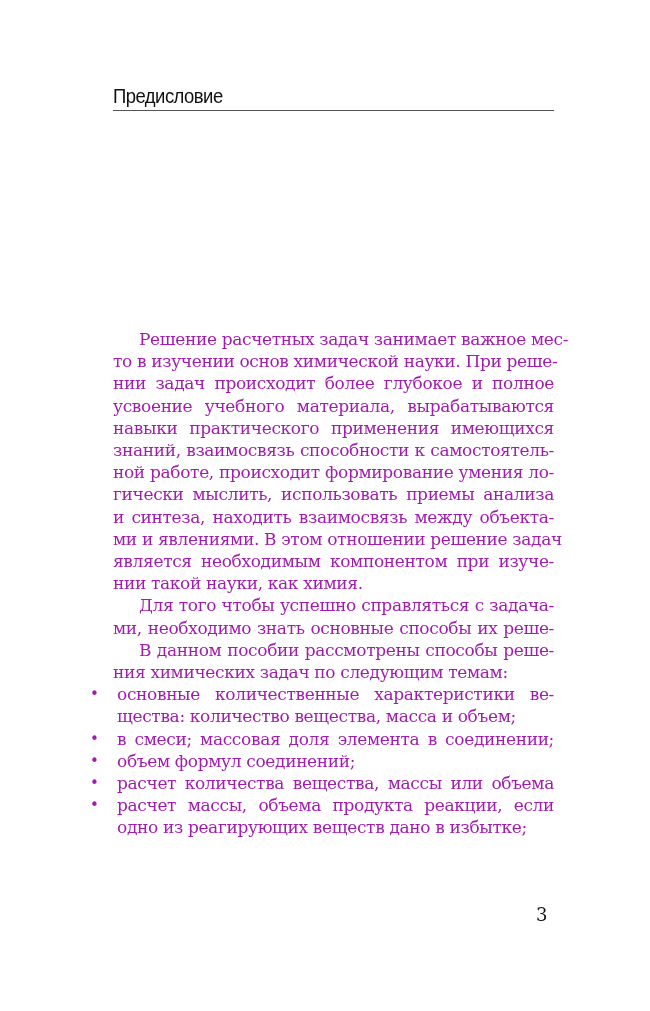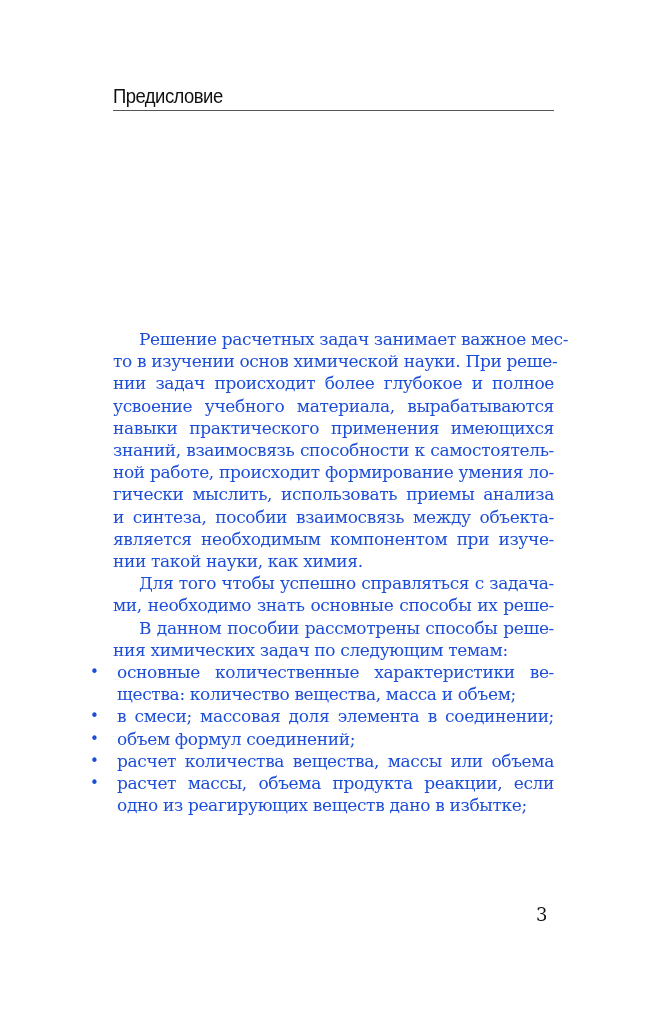--- a/index.html
+++ b/index.html
@@ -12,21 +12,21 @@
     transform: scaleX(0.88); transform-origin: left top;
     white-space: nowrap;
   }
   .head-rule {
     position: absolute; left: 113px; top: 110px; width: 441px; height: 0;
     border-top: 1.3px solid #555;
   }
   .body {
     position: absolute; left: 113px; top: 328px; width: 441px;
     font-family: "DejaVu Serif", serif;
-    font-size: 17px; line-height: 22.2px; color: #1d4ed8;
+    font-size: 17px; line-height: 22.2px; color: #a21caf;
     text-align: justify; letter-spacing: -0.35px;
   }
   .body p { margin: 0; text-indent: 26px; }
   .body .line { display: block; text-align: justify; text-align-last: justify; white-space: nowrap; }
   .body .line.last { text-align-last: left; }
   .bullets { list-style: none; margin: 0; padding: 0; }
   .bullets li { position: relative; padding-left: 4px; }
   .bullets li .bullet {
     position: absolute; left: -23px; top: 0; font-family: "DejaVu Sans", sans-serif; font-size: 15px;
   }
@@ -45,21 +45,22 @@
   <div class="body">
     <p>
       <span class="line">Решение расчетных задач занимает важное мес-</span>
       <span class="line" style="text-indent:0">то в изучении основ химической науки. При реше-</span>
       <span class="line" style="text-indent:0">нии задач происходит более глубокое и полное</span>
       <span class="line" style="text-indent:0">усвоение учебного материала, вырабатываются</span>
       <span class="line" style="text-indent:0">навыки практического применения имеющихся</span>
       <span class="line" style="text-indent:0">знаний, взаимосвязь способности к самостоятель-</span>
       <span class="line" style="text-indent:0">ной работе, происходит формирование умения ло-</span>
       <span class="line" style="text-indent:0">гически мыслить, использовать приемы анализа</span>
-      <span class="line" style="text-indent:0">и синтеза, пособии взаимосвязь между объекта-</span>
+      <span class="line" style="text-indent:0">и синтеза, находить взаимосвязь между объекта-</span>
+      <span class="line" style="text-indent:0">ми и явлениями. В этом отношении решение задач</span>
       <span class="line" style="text-indent:0">является необходимым компонентом при изуче-</span>
       <span class="line last" style="text-indent:0">нии такой науки, как химия.</span>
     </p>
     <p>
       <span class="line">Для того чтобы успешно справляться с задача-</span>
       <span class="line" style="text-indent:0">ми, необходимо знать основные способы их реше-</span>
     </p>
     <p>
       <span class="line">В данном пособии рассмотрены способы реше-</span>
       <span class="line last" style="text-indent:0">ния химических задач по следующим темам:</span>

